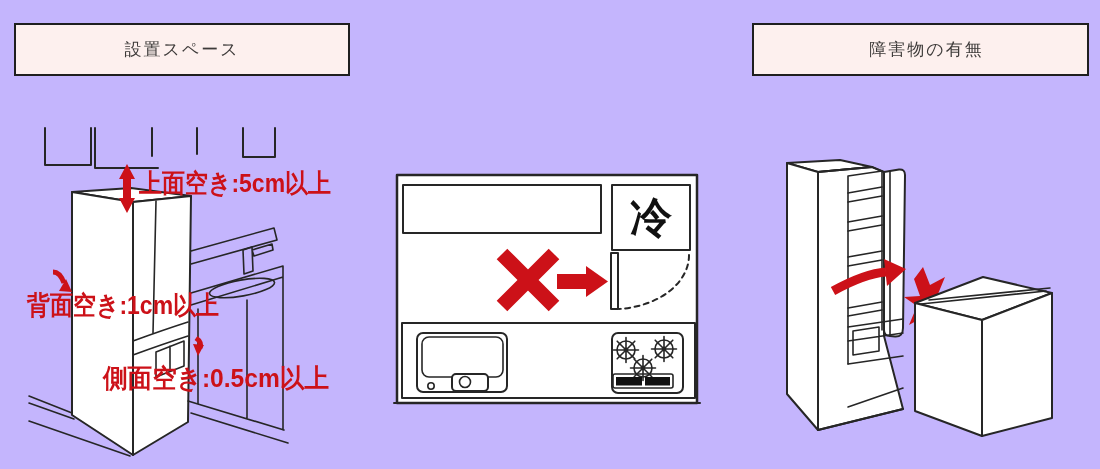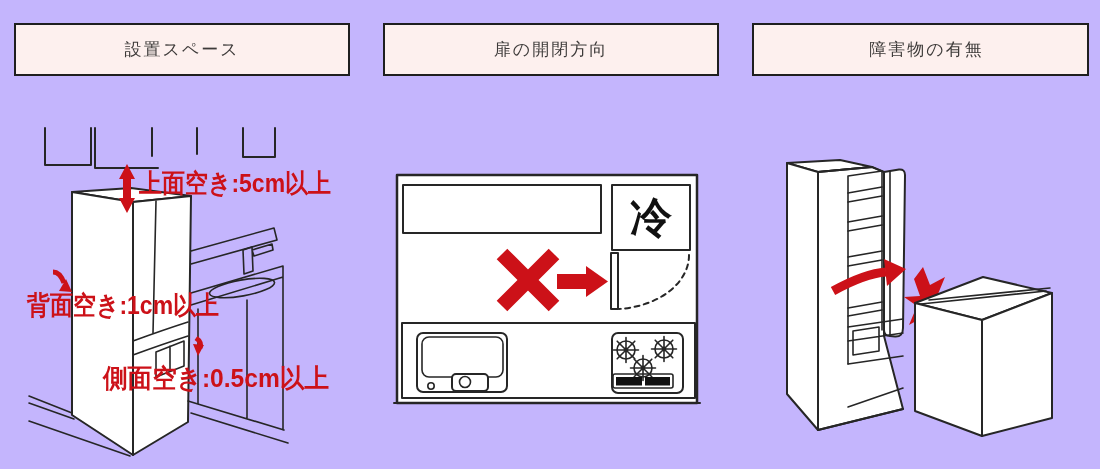--- a/index.html
+++ b/index.html
@@ -21,23 +21,20 @@
   .jlabel{font-family:"Liberation Sans",sans-serif;font-weight:bold;font-size:26px;fill:#cc1118;}
   .kanji{font-family:"Liberation Sans",sans-serif;font-weight:bold;font-size:42px;fill:#111111;}
 </style>
 </head>
 <body>
 
 <div class="canvas">
 
   <div class="hdr" id="hdr1">
     <span>設置スペース</span>
-  </div>
-  <div class="hdr" id="hdr2">
-    <span>扉の開閉方向</span>
   </div>
   <div class="hdr" id="hdr3">
     <span>障害物の有無</span>
   </div>
 
   <svg id="p1" viewBox="10 115 350 354" style="left:10px;top:115px;width:350px;height:354px">
 
     <path class="ln" d="M45,128 V165 H91 V128 M95,128 V168 H158 M152,128 V156 M197,128 V154 M243,128 V157 H275 V128"></path>
 
     <path class="face" d="M72,192 L131,188 L191,196 L133,202 Z"></path>

